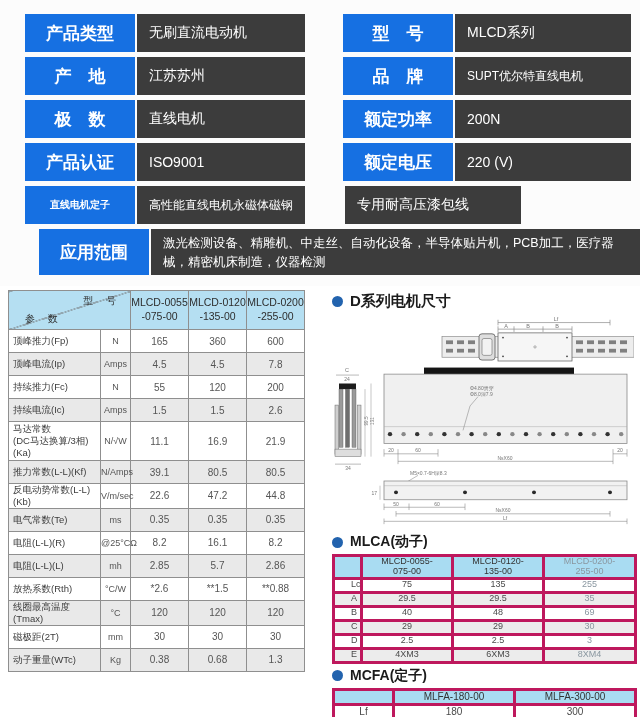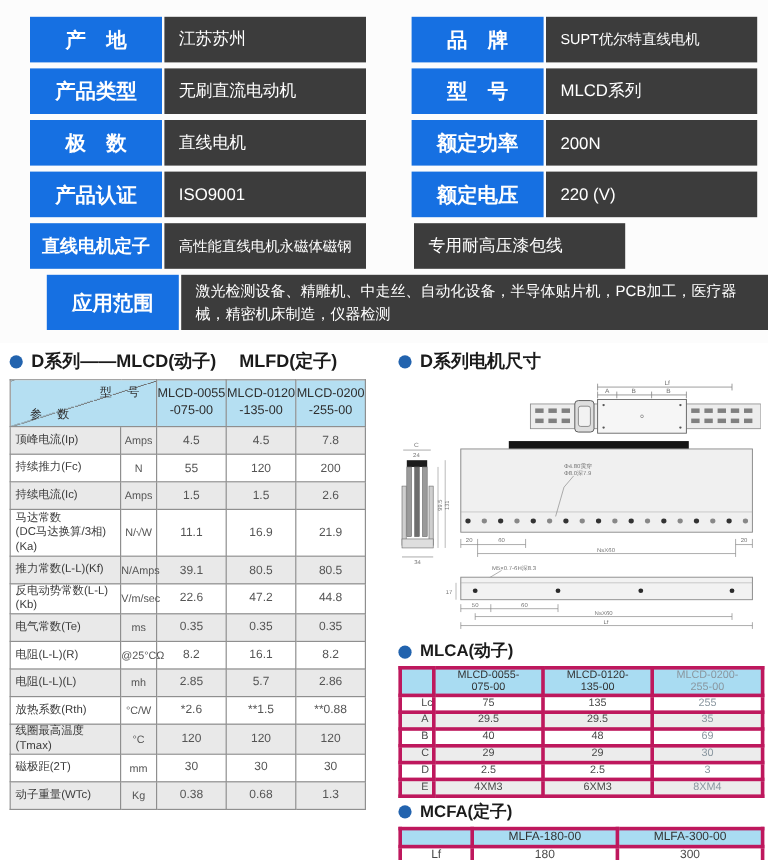--- a/index.html
+++ b/index.html
@@ -5,21 +5,21 @@
   html,body{margin:0;padding:0;background:#fff;}
   body{width:640px;height:717px;font-family:"Liberation Sans","DejaVu Sans",sans-serif;overflow:hidden;}
   .page{position:relative;width:640px;height:717px;background:#fff;}
 
   
   .spec-section{padding:14px 0 6px 25px;background:#fcfcfc;}
   .spec-row{display:flex;margin-bottom:5px;height:38px;}
   .spec-row.full{height:46px;padding-left:14px;}
   .spec-label{flex:none;width:110px;background:#1670e2;color:#fff;display:flex;align-items:center;justify-content:center;
     font-weight:bold;font-size:17px;}
-  .spec-label.long{font-size:15px;font-family:Liberation Serif, serif;}
+  .spec-label.long{font-size:10px;font-family:Liberation Serif, serif;}
   .spec-value{flex:none;width:168px;margin-left:2px;background:#3c3c3c;color:#fff;display:flex;align-items:center;
     padding-left:12px;font-size:14px;box-sizing:border-box;}
   .spec-value.right{width:176px;}
   .spec-value.small{font-size:12px;}
   .spacer{flex:none;width:38px;}
   .spec-row.full .spec-value{width:496px;display:block;font-size:12.5px;line-height:1.55;padding:5px 10px 0 12px;}
 
   
   .bottom{display:flex;padding:4px 0 0 8px;gap:12px;}
   .left-col{width:312px;flex:none;}
@@ -52,32 +52,32 @@
 
   svg text{fill:#777;font-family:"Liberation Sans","DejaVu Sans",sans-serif;}
 </style>
 </head>
 <body>
 
 <div class="page">
 
   <section class="spec-section" id="spec-section">
       <div class="spec-row">
+        <div class="spec-label">产品类型</div>
+        <div class="spec-value left">无刷直流电动机</div>
+        <div class="spacer"></div>
+        <div class="spec-label">型　号</div>
+        <div class="spec-value right">MLCD系列</div>
+      </div>
+      <div class="spec-row">
         <div class="spec-label">产　地</div>
         <div class="spec-value left">江苏苏州</div>
         <div class="spacer"></div>
         <div class="spec-label">品　牌</div>
         <div class="spec-value right small">SUPT优尔特直线电机</div>
-      </div>
-      <div class="spec-row">
-        <div class="spec-label">产品类型</div>
-        <div class="spec-value left">无刷直流电动机</div>
-        <div class="spacer"></div>
-        <div class="spec-label">型　号</div>
-        <div class="spec-value right">MLCD系列</div>
       </div>
       <div class="spec-row">
         <div class="spec-label">极　数</div>
         <div class="spec-value left">直线电机</div>
         <div class="spacer"></div>
         <div class="spec-label">额定功率</div>
         <div class="spec-value right">200N</div>
       </div>
       <div class="spec-row">
         <div class="spec-label">产品认证</div>
@@ -93,24 +93,20 @@
         <div class="spec-value right">专用耐高压漆包线</div>
       </div>
       <div class="spec-row full">
         <div class="spec-label">应用范围</div>
         <div class="spec-value">激光检测设备、精雕机、中走丝、自动化设备，半导体贴片机，PCB加工，医疗器械，精密机床制造，仪器检测</div>
       </div>
     </section>
 
   <section class="bottom">
     <div class="left-col">
-      <div class="sec-title">
-        <span class="bullet"></span>
-        <span>D系列——MLCD(动子)　 MLFD(定子)</span>
-      </div>
       <table class="main">
         <colgroup>
             <col style="width:92px">
             <col style="width:30px">
             <col style="width:58px">
             <col style="width:58px">
             <col style="width:58px">
           </colgroup>
         <tbody id="main-tbody">
             <tr>
@@ -123,20 +119,27 @@
                 <div>-075-00</div>
               </td>
               <td class="model">
                 <div>MLCD-0120</div>
                 <div>-135-00</div>
               </td>
               <td class="model">
                 <div>MLCD-0200</div>
                 <div>-255-00</div>
               </td>
+            </tr>
+            <tr>
+              <td class="pname">顶峰推力(Fp)</td>
+              <td class="punit">N</td>
+              <td>165</td>
+              <td>360</td>
+              <td>600</td>
             </tr>
             <tr class="alt">
               <td class="pname">顶峰电流(Ip)</td>
               <td class="punit">Amps</td>
               <td>4.5</td>
               <td>4.5</td>
               <td>7.8</td>
             </tr>
             <tr>
               <td class="pname">持续推力(Fc)</td>

